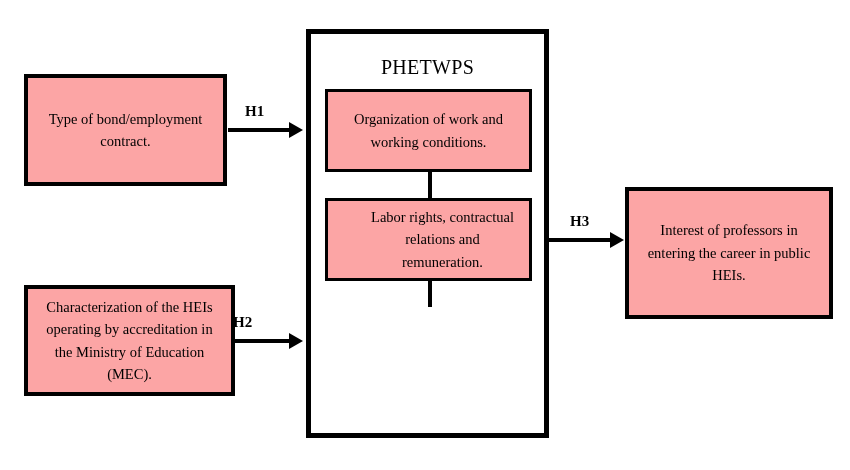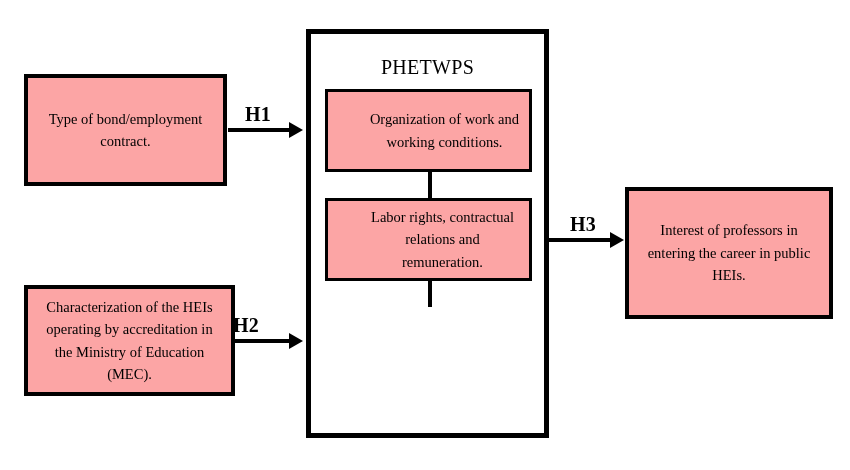--- a/index.html
+++ b/index.html
@@ -46,21 +46,20 @@
     top: 22px;
     left: 0;
     width: 100%;
     text-align: center;
     font-size: 20px;
     letter-spacing: 0.3px;
   }
 
   .inner-box {
     border-width: 3px;
-    justify-content: flex-end;
   }
   .inner-box .txt { font-size: 14.5px; }
 
   
   .vconn {
     position: absolute;
     width: 4px;
     background: #000000;
   }
 
@@ -78,21 +77,21 @@
     transform: translateY(-50%);
     width: 0;
     height: 0;
     border-top: 8px solid transparent;
     border-bottom: 8px solid transparent;
     border-left: 14px solid #000000;
   }
 
   .hlabel {
     position: absolute;
-    font-size: 20px;
+    font-size: 15px;
     font-weight: bold;
     letter-spacing: 0.2px;
   }
 </style>
 </head>
 <body>
 
 <div id="canvas">
 
   <div class="box" id="box-type-of-bond" style="left:24px; top:74px; width:203px; height:112px;">

